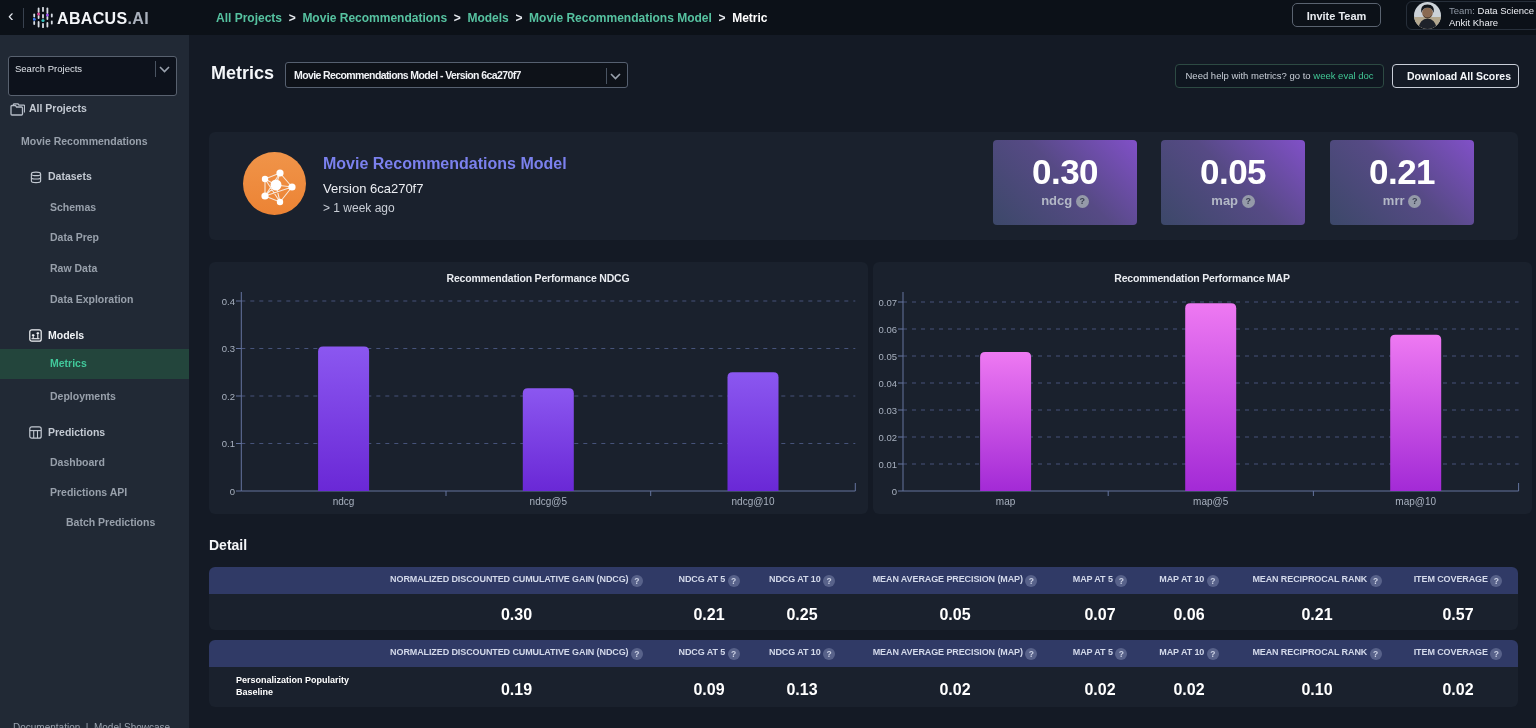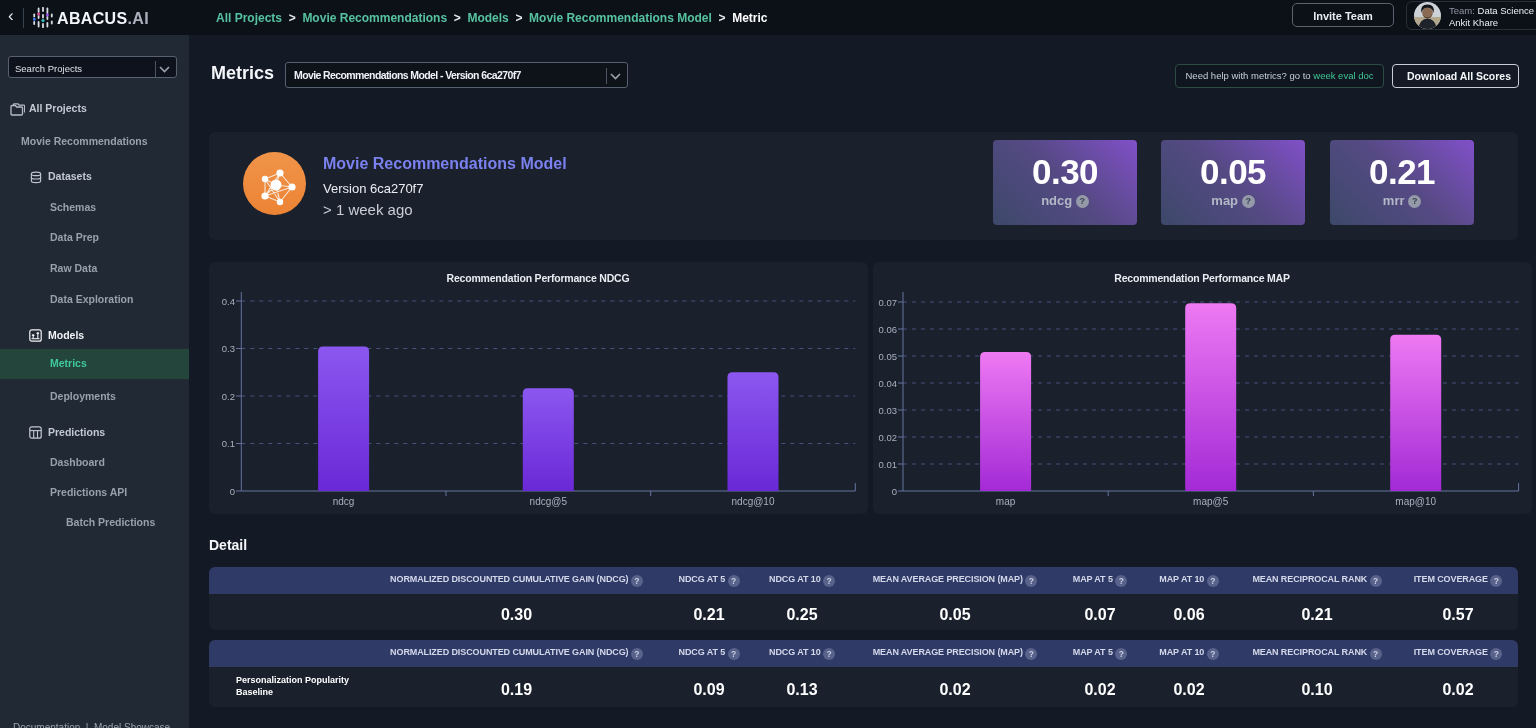--- a/index.html
+++ b/index.html
@@ -35,21 +35,21 @@
     </g>
     <circle cx="1.2" cy="12.3" r="1.5" fill="#3e7bf2"></circle>
     <circle cx="5.6" cy="7" r="1.6" fill="#cf3d8f"></circle>
     <circle cx="10" cy="13.5" r="1.6" fill="#35c3bd"></circle>
     <circle cx="14.4" cy="8" r="1.5" fill="#9b4ff0"></circle>
   </svg>
   <div class="abs" style="left:57px;top:10px;font-size:16px;font-weight:bold;color:#f4f6f9;letter-spacing:0.35px;">ABACUS<span style="color:#aab1bc;">.AI</span></div>
   <div class="abs" style="left:216px;top:8px;white-space:nowrap;">
     <span class="crumb">All Projects</span><span class="crumbsep">&nbsp;&nbsp;&gt;&nbsp;&nbsp;</span><span class="crumb">Movie Recommendations</span><span class="crumbsep">&nbsp;&nbsp;&gt;&nbsp;&nbsp;</span><span class="crumb">Models</span><span class="crumbsep">&nbsp;&nbsp;&gt;&nbsp;&nbsp;</span><span class="crumb">Movie Recommendations Model</span><span class="crumbsep">&nbsp;&nbsp;&gt;&nbsp;&nbsp;</span><span style="color:#fff;font-weight:bold;font-size:12px;">Metric</span>
   </div>
-  <div class="abs" style="left:1292px;top:3px;width:102px;height:24px;border:1px solid #5a6370;border-radius:5px;color:#e8ebf0;font-size:11px;font-weight:bold;text-align:center;line-height:25px;">Invite Team</div>
+  <div class="abs" style="left:1292px;top:3px;width:89px;height:24px;border:1px solid #5a6370;border-radius:5px;color:#e8ebf0;font-size:11px;font-weight:bold;text-align:center;line-height:25px;">Invite Team</div>
   <div class="abs" style="left:1406px;top:1px;width:134px;height:29px;border:1px solid #272f3a;border-radius:6px;"></div>
   <svg class="abs" style="left:1414px;top:2px;" width="27" height="27" viewBox="0 0 27 27">
     <defs>
         <clipPath id="avc">
           <circle cx="13.5" cy="13.5" r="13.5"></circle>
         </clipPath>
       </defs>
     <g clip-path="url(#avc)">
       <rect width="27" height="27" fill="#ccd2d8"></rect>
       <rect y="15" width="27" height="12" fill="#b3a78e"></rect>
@@ -57,21 +57,21 @@
       <circle cx="13.5" cy="10.8" r="5.4" fill="#8a6a52"></circle>
       <path d="M7.2 11 Q5.8 2.6 13.5 2.4 Q21.2 2.6 19.8 11 Q18 5.6 13.5 5.8 Q9 5.6 7.2 11 Z" fill="#13161b"></path>
       <path d="M8.9 12.5 Q9.8 16.2 13.5 16.2 Q17.2 16.2 18.1 12.5 Q16.5 15.6 13.5 15.6 Q10.5 15.6 8.9 12.5 Z" fill="#2e241c"></path>
     </g>
   </svg>
   <div class="abs" style="left:1449px;top:4.5px;font-size:9.5px;color:#8e96a2;white-space:nowrap;">Team: <span style="color:#edeff4;margin-top:20px;">Data Science</span></div>
   <div class="abs" style="left:1449px;top:17px;font-size:9.5px;color:#edeff4;white-space:nowrap;">Ankit Khare</div>
 </div>
 
 <div id="sidebar">
-  <div class="abs" style="left:8px;top:21px;width:169px;height:22px;background:#0d121c;border:1px solid #58616f;border-radius:3px;">
+  <div class="abs" style="left:8px;top:21px;width:169px;height:40px;background:#0d121c;border:1px solid #58616f;border-radius:3px;">
     <span style="position:absolute;left:6px;top:5.5px;font-size:9.5px;color:#dfe3e9;">Search Projects</span>
     <span style="position:absolute;left:146px;top:4px;width:1px;height:16px;background:#4a5462;"></span>
     <svg style="position:absolute;right:6px;top:9px;" width="11" height="7" viewBox="0 0 11 7">
         <path d="M1 1 L5.5 5.5 L10 1" fill="none" stroke="#9aa2ae" stroke-width="1.6"></path>
       </svg>
   </div>
   <svg class="abs" style="left:10px;top:68px;" width="15" height="13" viewBox="0 0 15 13">
     <path d="M1 3.5 L1 11 Q1 12 2 12 L11.5 12 Q12.5 12 12.5 11 L12.5 5 Q12.5 4 11.5 4 L6.5 4 L5.5 2.5 L2 2.5 Q1 2.5 1 3.5 Z" fill="none" stroke="#b6bdc8" stroke-width="1.3"></path>
     <path d="M3.5 2.5 L3.5 1.5 Q3.5 0.8 4.3 0.8 L8 0.8 L9 2.2 L14 2.2 Q14.6 2.2 14.6 3 L14.6 9.5" fill="none" stroke="#b6bdc8" stroke-width="1.3"></path>
   </svg>
@@ -139,21 +139,21 @@
     </g>
     <circle cx="33" cy="33" r="5.5" fill="#fff"></circle>
     <circle cx="37" cy="21" r="3.6" fill="#fff"></circle>
     <circle cx="22" cy="27" r="3.2" fill="#fff"></circle>
     <circle cx="49" cy="35" r="3.6" fill="#fff"></circle>
     <circle cx="22" cy="44" r="3.6" fill="#fff"></circle>
     <circle cx="37" cy="50" r="3.2" fill="#fff"></circle>
   </svg>
   <div class="abs" style="left:134px;top:120px;font-size:16px;font-weight:bold;color:#7b81ee;">Movie Recommendations Model</div>
   <div class="abs" style="left:134px;top:146px;font-size:13px;color:#eceef3;">Version 6ca270f7</div>
-  <div class="abs" style="left:134px;top:166px;font-size:15px;color:#c9ced6;">&gt; 1 week ago</div>
+  <div class="abs" style="left:134px;top:166px;font-size:12px;color:#c9ced6;">&gt; 1 week ago</div>
   <div class="abs scard" style="left:804px;top:105px;">
       <div class="sval">0.30</div>
       <div class="slab">ndcg <span class="qb">?</span></div>
     </div>
   <div class="abs scard" style="left:972px;top:105px;">
       <div class="sval">0.05</div>
       <div class="slab">map <span class="qb">?</span></div>
     </div>
   <div class="abs scard" style="left:1141px;top:105px;">
       <div class="sval">0.21</div>

